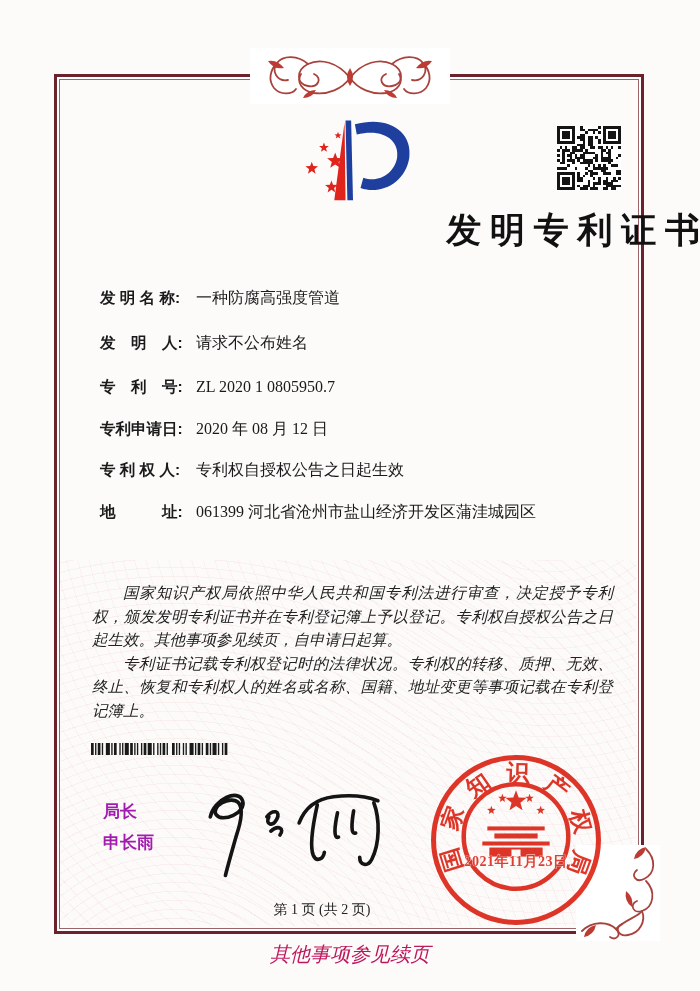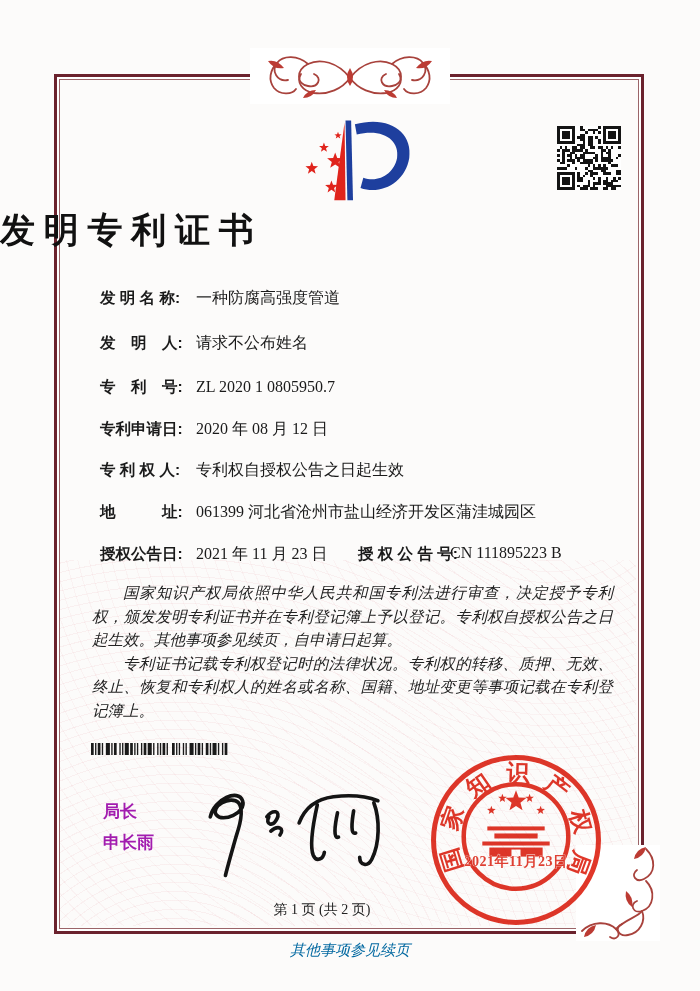--- a/index.html
+++ b/index.html
@@ -12,33 +12,33 @@
   .frame{position:absolute;left:54px;top:74px;width:584px;height:854px;
     border:3px solid var(--frame);
     box-shadow:inset 0 0 0 2px #ffffff, inset 0 0 0 3px var(--frame-thin);}
   .guilloche{position:absolute;left:60px;top:560px;width:576px;height:366px;pointer-events:none;
     background:
       repeating-radial-gradient(circle at 20% 130%, rgba(226,140,150,.10) 0 1px, transparent 1px 9px),
       repeating-radial-gradient(circle at 85% -30%, rgba(226,140,150,.08) 0 1px, transparent 1px 11px);}
   .abs{position:absolute;}
   .orn{background:#fff;}
   .cert-no{left:96px;top:110px;font-size:16px;color:var(--ink);letter-spacing:1px;}
-  .title{left:0;top:207px;width:700px;text-align:left;font-size:35px;font-weight:700;color:#111;}
+  .title{left:0;top:207px;width:700px;text-align:right;font-size:35px;font-weight:700;color:#111;}
   .row{left:100px;width:520px;height:22px;font-size:16px;color:var(--ink);white-space:nowrap;}
   .flabel{display:inline-block;width:96px;font-family:"Liberation Sans",sans-serif;font-weight:600;font-size:15.5px;}
   .fvalue{font-size:16px;}
   .g2label{position:absolute;left:258px;font-family:"Liberation Sans",sans-serif;font-weight:600;font-size:15.5px;}
   .g2value{position:absolute;left:350px;font-size:16px;}
   .paras{left:92px;top:581px;width:521px;font-size:15.5px;line-height:23.5px;color:#222;
     font-style:italic;text-align:justify;}
   .paras p{margin:0;text-indent:2em;}
   .officer{left:103px;top:796px;font-family:"Liberation Sans",sans-serif;font-weight:700;
     font-size:17px;color:#a21caf;line-height:31px;}
   .pagenum{left:0;top:901px;width:644px;text-align:center;font-size:14px;color:#222;}
-  .footnote{left:0;top:941px;width:700px;text-align:center;font-size:15px;font-style:italic;color:#0369a1;}
+  .footnote{left:0;top:941px;width:700px;text-align:center;font-size:20px;font-style:italic;color:#be185d;}
   .seal-wrap{left:428px;top:752px;width:176px;height:176px;}
   .seal-wrap svg{mix-blend-mode:multiply;opacity:.95;}
   .sig-wrap{left:180px;top:778px;width:212px;height:102px;}
   .sig-wrap path{stroke:#141414;stroke-width:3.6;fill:none;stroke-linecap:round;stroke-linejoin:round;}
   .orn path{stroke:var(--orn);stroke-width:1.8;fill:none;stroke-linecap:round;}
   .orn .fillbit{fill:#bc3b33;stroke:none;}
   .logo-blue{fill:var(--logo-blue);} .logo-red{fill:var(--logo-red);}
   .seal-stroke{stroke:var(--seal-red);fill:none;}
   .seal-fill{fill:var(--seal-red);}
   .seal-date{fill:var(--seal-red);font-size:14px;font-weight:700;letter-spacing:.5px;
@@ -329,25 +329,20 @@
   <div class="abs row" style="top:419px">
     <span class="flabel">专利申请日:</span><span class="fvalue">2020 年 08 月 12 日</span>
   </div>
   <div class="abs row" style="top:460px">
     <span class="flabel">专 利 权 人:</span><span class="fvalue">专利权自授权公告之日起生效</span>
   </div>
   <div class="abs row" style="top:502px">
     <span class="flabel">地　　　址:</span><span class="fvalue">061399  河北省沧州市盐山经济开发区蒲洼城园区</span>
   </div>
 
-  <div class="abs row" style="top:544px">
-    <span class="flabel">授权公告日:</span><span class="fvalue">2021 年 11 月 23 日</span>
-    <span class="g2label">授 权 公 告 号:</span>
-    <span class="g2value">CN 111895223 B</span>
-  </div>
 
   <div class="abs paras">
     <p>国家知识产权局依照中华人民共和国专利法进行审查，决定授予专利权，颁发发明专利证书并在专利登记簿上予以登记。专利权自授权公告之日起生效。其他事项参见续页，自申请日起算。</p>
     <p>专利证书记载专利权登记时的法律状况。专利权的转移、质押、无效、终止、恢复和专利权人的姓名或名称、国籍、地址变更等事项记载在专利登记簿上。</p>
   </div>
 
   <div class="abs barcode" style="left:90px;top:743px;">
     <svg width="183" height="12" viewBox="0 0 183 12" preserveAspectRatio="none">
         <rect x="1.00" y="0" width="2.70" height="12" fill="#1a1a1a"></rect>
         <rect x="5.05" y="0" width="1.35" height="12" fill="#1a1a1a"></rect>

